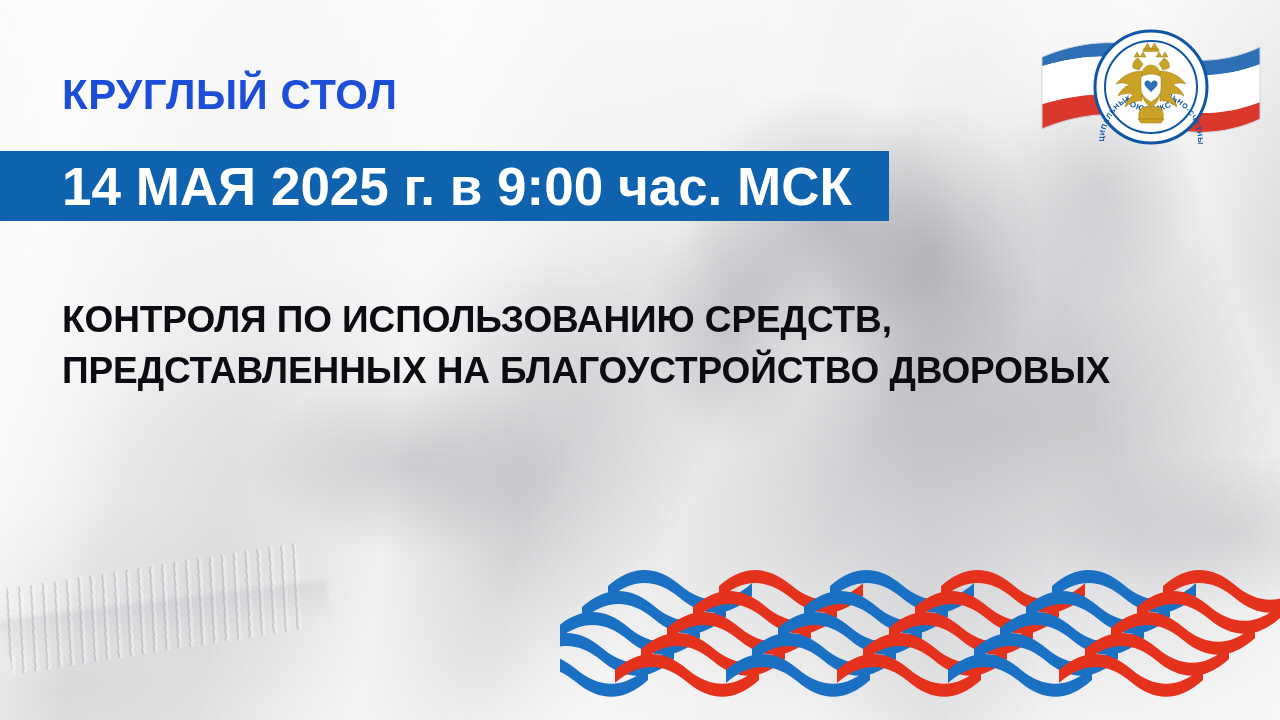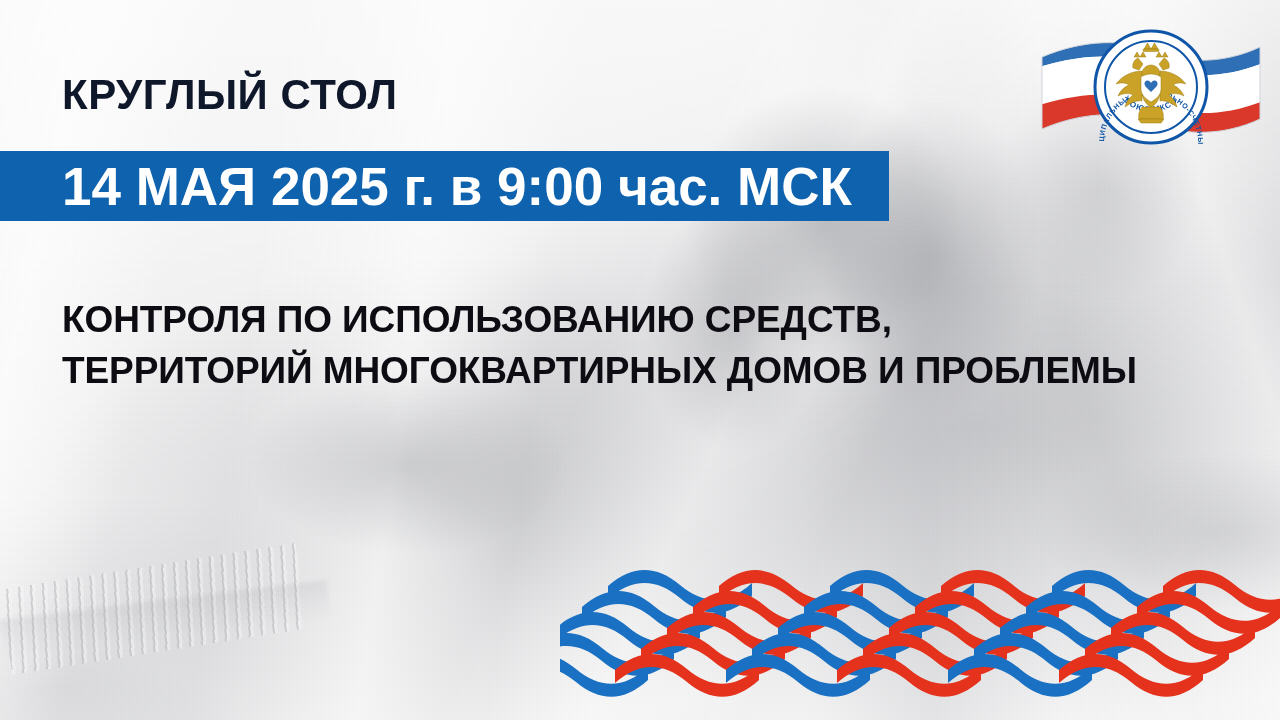--- a/index.html
+++ b/index.html
@@ -107,21 +107,21 @@
   }
 
   
   .kicker {
     position: absolute;
     left: 62px;
     top: 74px;
     font-size: 42px;
     font-weight: bold;
     letter-spacing: .5px;
-    color: #0f172a;
+    color: #1d4ed8;
     white-space: nowrap;
     line-height: 1;
   }
 
   .date-banner {
     position: absolute;
     left: 0;
     top: 151px;
     width: 889px;
     height: 70px;
@@ -251,21 +251,21 @@
                    l0,-12 c0,0 -4,-3 -10,-3 z" fill="#ffffff" stroke="#9d7d12"></path>
           <path d="M112,56 c2,-1 4,0 5,2 c1,-2 3,-3 5,-2 c2,1 2,4 0,6
                    l-5,5 l-5,-5 c-2,-2 -2,-5 0,-6 z" fill="#2f6fb5" stroke="none"></path>
         </g>
       </g>
     </svg>
   </div>
 
   <div class="main-title">
     <span class="ln">КОНТРОЛЯ ПО ИСПОЛЬЗОВАНИЮ СРЕДСТВ,</span>
-    <span class="ln">ТЕРРИТОРИЙ МНОГОКВАРТИРНЫХ ДОМОВ И ПРОБЛЕМЫ</span>
+    <span class="ln">ПРЕДСТАВЛЕННЫХ НА БЛАГОУСТРОЙСТВО ДВОРОВЫХ</span>
   </div>
 
   <div class="waves">
     <svg viewBox="0 0 720 168" width="720" height="168">
       <defs>
         <g id="waveGroup">
           <path d="M0,0 C22,-20 44,-20 66,-2 C88,16 110,16 132,-4
                    L132,10 C110,30 88,30 66,12 C44,-6 22,-6 0,14 Z"></path>
         </g>
       </defs>

